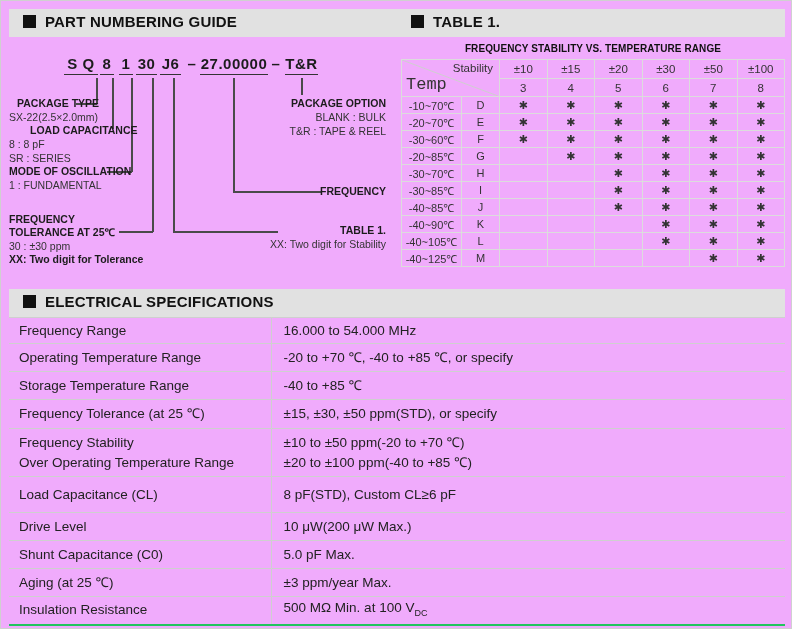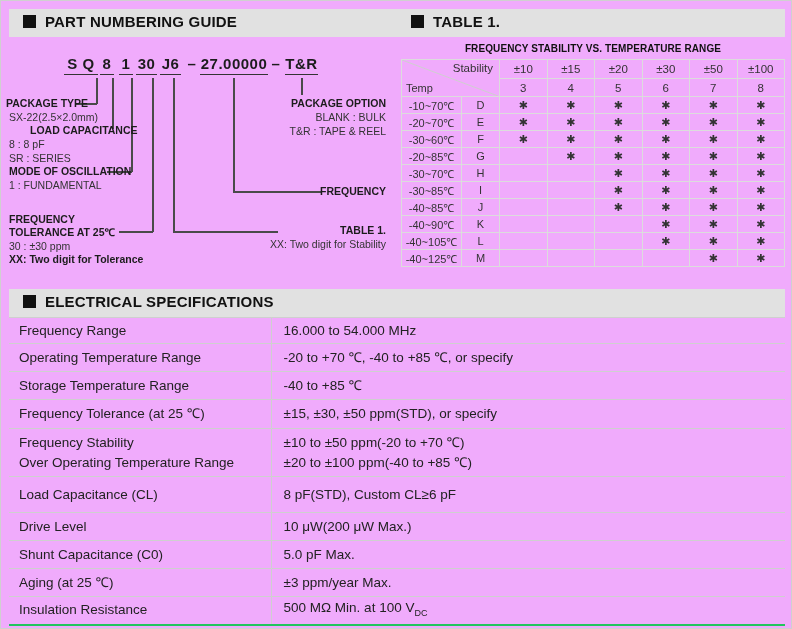--- a/index.html
+++ b/index.html
@@ -46,21 +46,21 @@
   table.t1 td {
     border: 1px solid #dcdcdc; font-size: 11px; color: #333;
     text-align: center; padding: 0; overflow: hidden; white-space: nowrap;
   }
   tr.t1-h1 td { height: 19px; font-size: 11.5px; }
   tr.t1-h2 td { height: 18px; font-size: 11.5px; }
   tr.t1-r td { height: 17px; }
   td.t1-corner { position: relative; }
   td.t1-corner svg { position: absolute; left: 0; top: 0; }
   .corner-top { position: absolute; top: 2px; right: 6px; font-size: 11.5px; color: #333; }
-  .corner-bottom { position: absolute; bottom: 2px; left: 4px; font-size: 11px; color: #333; }
+  .corner-bottom { position: absolute; bottom: 2px; left: 4px; font-size: 17px; color: #333; font-family: Liberation Mono, monospace; }
   td.t1-temp { text-align: right; padding-right: 5px; }
   td.t1-star { font-size: 8px; color: #222; }
   
   .spec-wrap { position: absolute; left: 8px; top: 316px; width: 776px; }
   table.spec { border-collapse: collapse; table-layout: fixed; width: 776px; }
   table.spec td {
     border-top: 1px solid #cfcfcf; font-size: 13.5px; color: #222;
     vertical-align: middle; line-height: 20px;
   }
   table.spec tr:last-child td { border-bottom: 2px solid #22c55e; }
@@ -96,21 +96,21 @@
     <div class="dline vline" style="left:130px;top:77px;height:94px;"></div>
     <div class="dline hline" style="left:106px;top:170px;width:25px;"></div>
     <div class="dline vline" style="left:151px;top:77px;height:154px;"></div>
     <div class="dline hline" style="left:118px;top:230px;width:34px;"></div>
     <div class="dline vline" style="left:172px;top:77px;height:154px;"></div>
     <div class="dline hline" style="left:172px;top:230px;width:105px;"></div>
     <div class="dline vline" style="left:232px;top:77px;height:114px;"></div>
     <div class="dline hline" style="left:232px;top:190px;width:89px;"></div>
     <div class="dline vline" style="left:300px;top:77px;height:17px;"></div>
 
-    <div class="dlab b" style="left:5px;top:96px;">PACKAGE TYPE</div>
+    <div class="dlab b" style="left:16px;top:96px;">PACKAGE TYPE</div>
     <div class="dlab" style="left:8px;top:110px;">SX-22(2.5×2.0mm)</div>
     <div class="dlab b" style="left:0;top:123px;margin-left:29px;">LOAD CAPACITANCE</div>
     <div class="dlab" style="left:8px;top:137px;">8 : 8 pF</div>
     <div class="dlab" style="left:8px;top:151px;">SR : SERIES</div>
     <div class="dlab b" style="left:8px;top:164px;">MODE OF OSCILLATION</div>
     <div class="dlab" style="left:8px;top:178px;">1 : FUNDAMENTAL</div>
     <div class="dlab b" style="left:8px;top:212px;">FREQUENCY</div>
     <div class="dlab b" style="left:8px;top:225px;">TOLERANCE AT 25℃</div>
     <div class="dlab" style="left:8px;top:239px;">30 : ±30 ppm</div>
     <div class="dlab b" style="left:8px;top:252px;">XX: Two digit for Tolerance</div>

